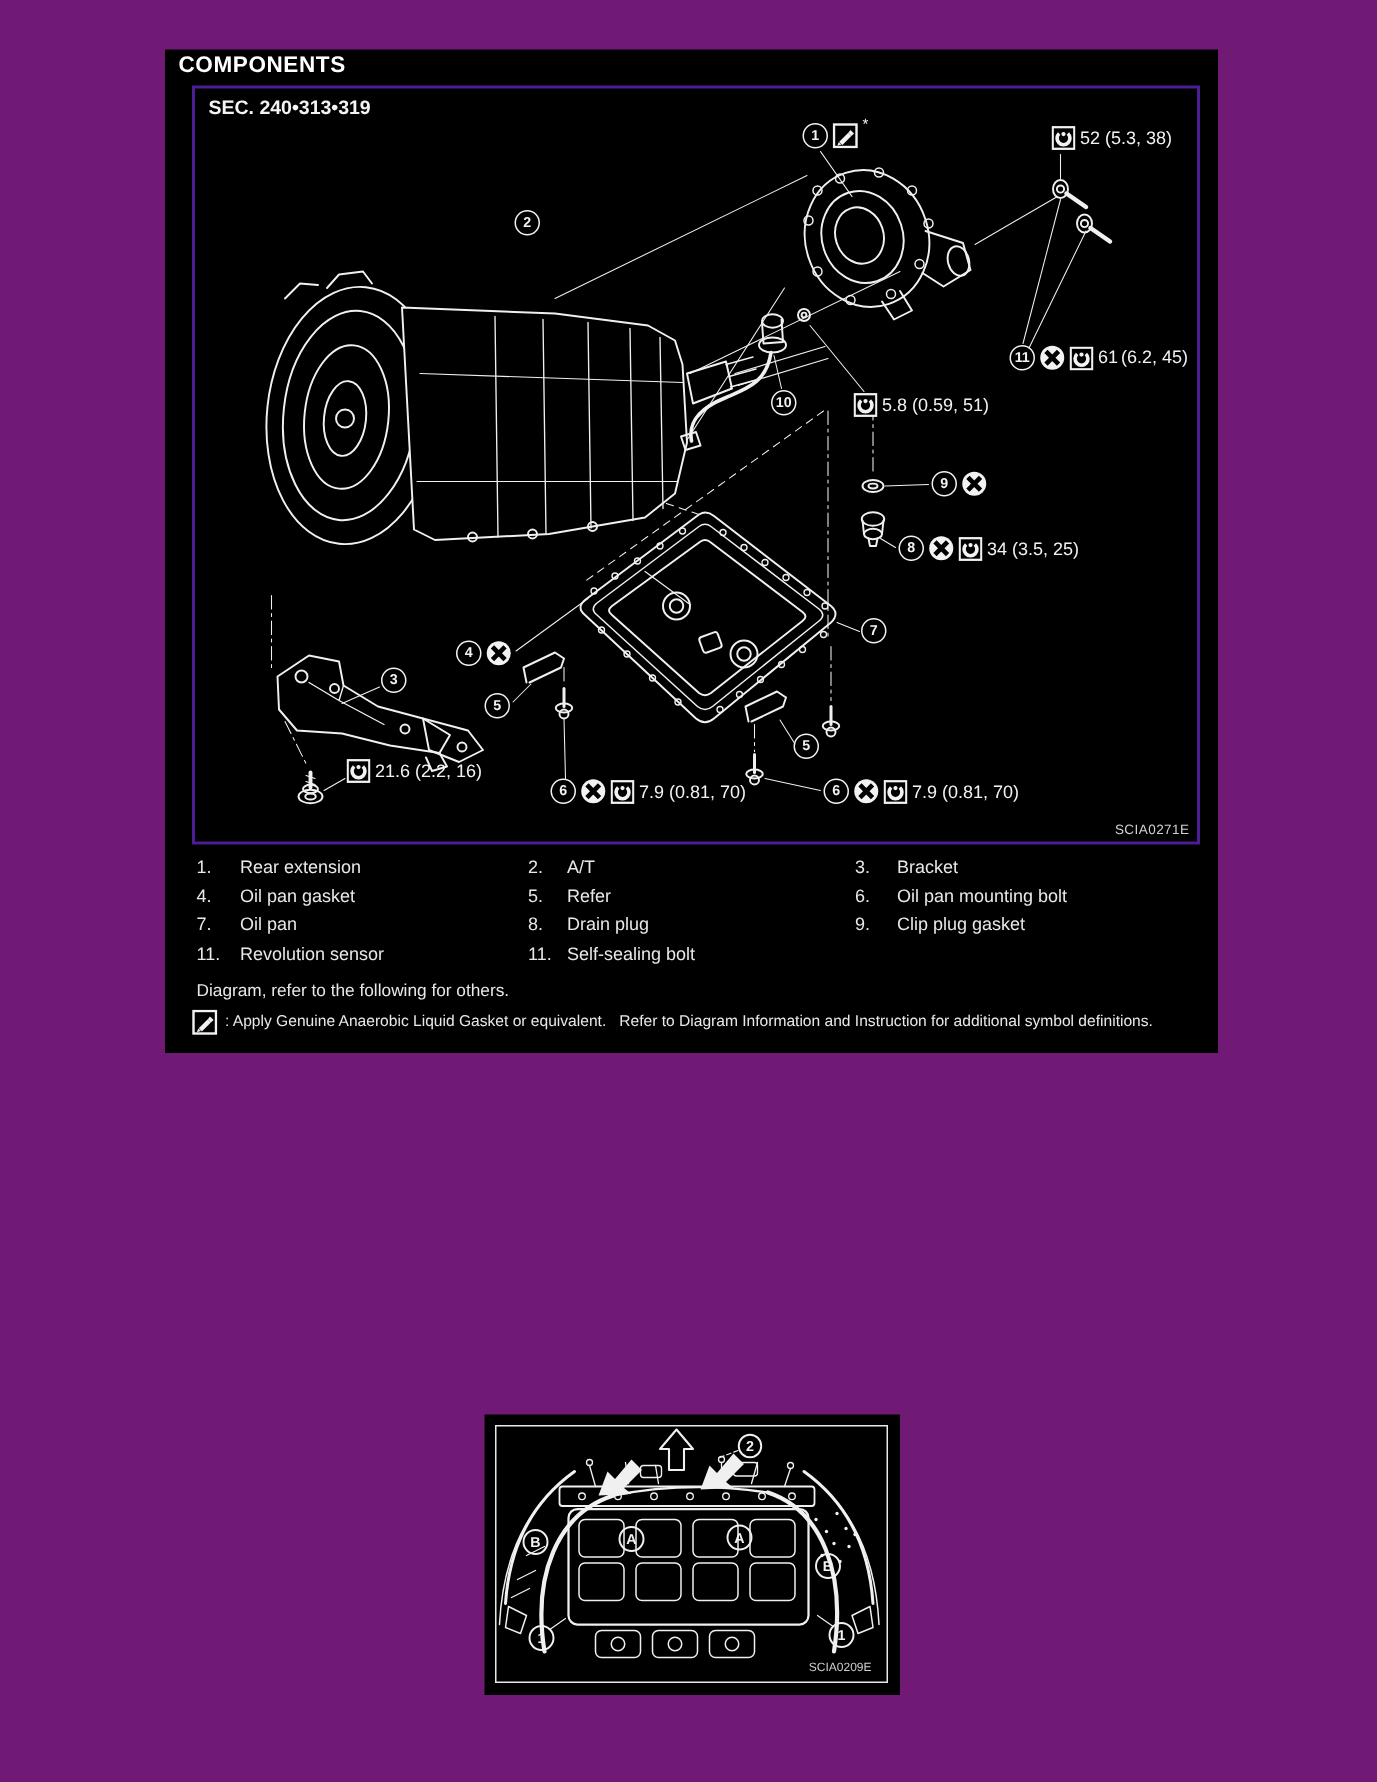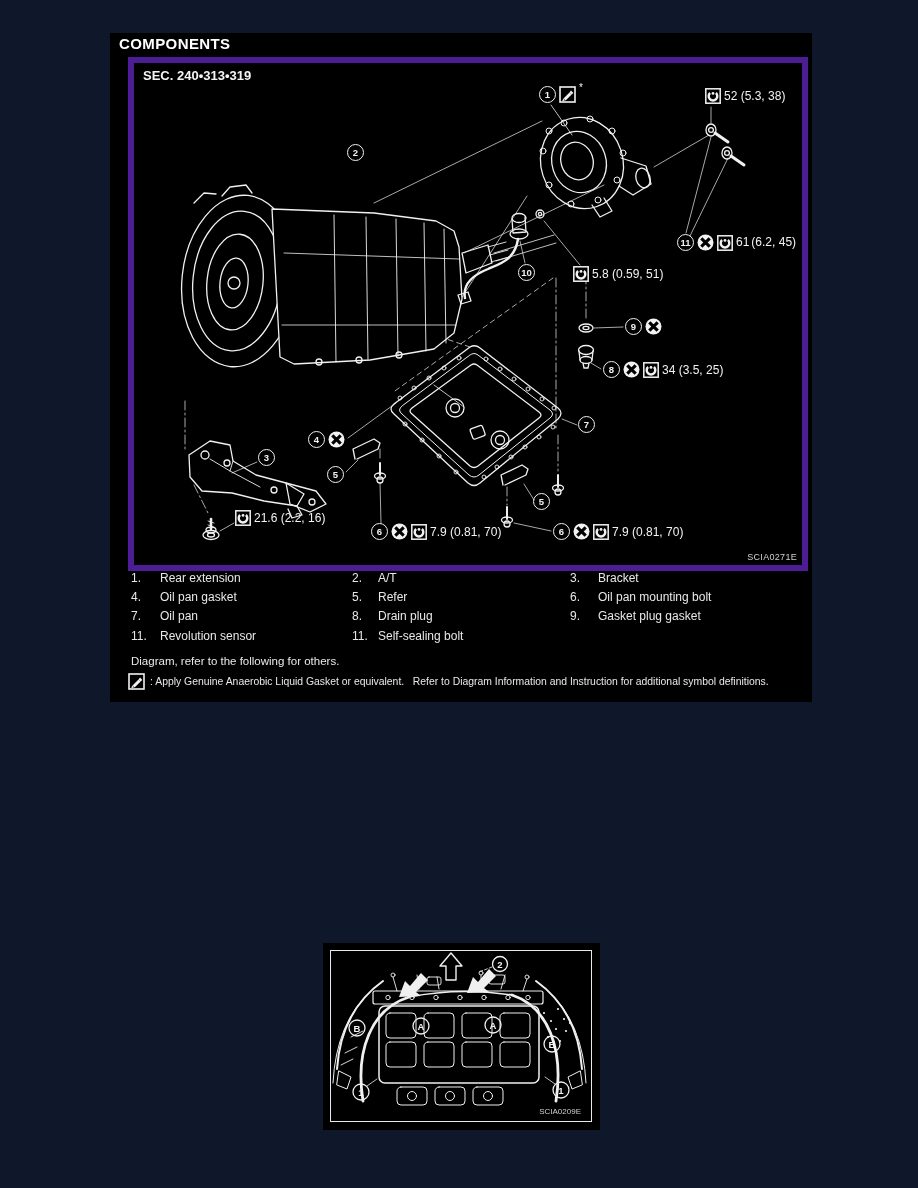--- a/index.html
+++ b/index.html
@@ -1,23 +1,23 @@
 <!DOCTYPE html>
 <html><head>
 <meta charset="utf-8">
 <style>
   html,body{margin:0;padding:0;background:#fff;}
-  .page{position:relative;width:918px;height:1188px;background:#0f172a;
+  .page{position:relative;width:918px;height:1188px;background:#701a75;
         font-family:"Liberation Sans",sans-serif;overflow:hidden;}
   .panel{position:absolute;background:#000;color:#f2f2f2;}
   .top-panel{left:110px;top:33px;width:702px;height:669px;}
   .panel-title{position:absolute;left:9px;top:2px;font-size:15px;font-weight:bold;
                letter-spacing:.4px;color:#fff;}
   .figure-box{position:absolute;left:18px;top:24px;width:668px;height:502px;
-              border:6px solid #4c1d95;background:#000;}
+              border:2px solid #4c1d95;background:#000;}
   .figure-box svg.art{position:absolute;left:0;top:0;}
   .sec-label{position:absolute;left:9px;top:5px;font-size:13px;font-weight:bold;color:#f4f4f4;}
   .fig-code{position:absolute;right:5px;bottom:3px;font-size:9px;color:#cfcfcf;letter-spacing:.3px;}
   .spec{position:absolute;display:flex;align-items:center;gap:3px;font-size:12px;
         color:#f2f2f2;white-space:nowrap;line-height:1;}
   .spec-col{display:flex;flex-direction:row;gap:2px;line-height:1.1;justify-content:flex-end;}
   .co{display:inline-flex;align-items:center;justify-content:center;flex:0 0 auto;
       width:15px;height:15px;border:1.6px solid #f2f2f2;border-radius:50%;
       font-size:9.5px;font-weight:bold;color:#f2f2f2;}
   .icon{display:inline-flex;flex:0 0 auto;}
@@ -432,21 +432,21 @@
         <div class="leg-item">
             <span class="leg-num">3.</span>
             <span>Bracket</span>
           </div>
         <div class="leg-item">
             <span class="leg-num">6.</span>
             <span>Oil pan mounting bolt</span>
           </div>
         <div class="leg-item">
             <span class="leg-num">9.</span>
-            <span>Gasket plug gasket</span>
+            <span>Clip plug gasket</span>
           </div>
       </div>
     </div>
 
     <div class="note1">Diagram, refer to the following for others.</div>
     <div class="note2">
       <span class="icon">
         <svg width="17" height="17" viewBox="0 0 17 17">
             <rect x="1" y="1" width="15" height="15" fill="#000" stroke="#f2f2f2" stroke-width="1.6"></rect>
             <path d="M4.5 12.5 L10.5 6.5 L12.6 8.6 L6.6 14.6 Z" fill="#f2f2f2"></path>

